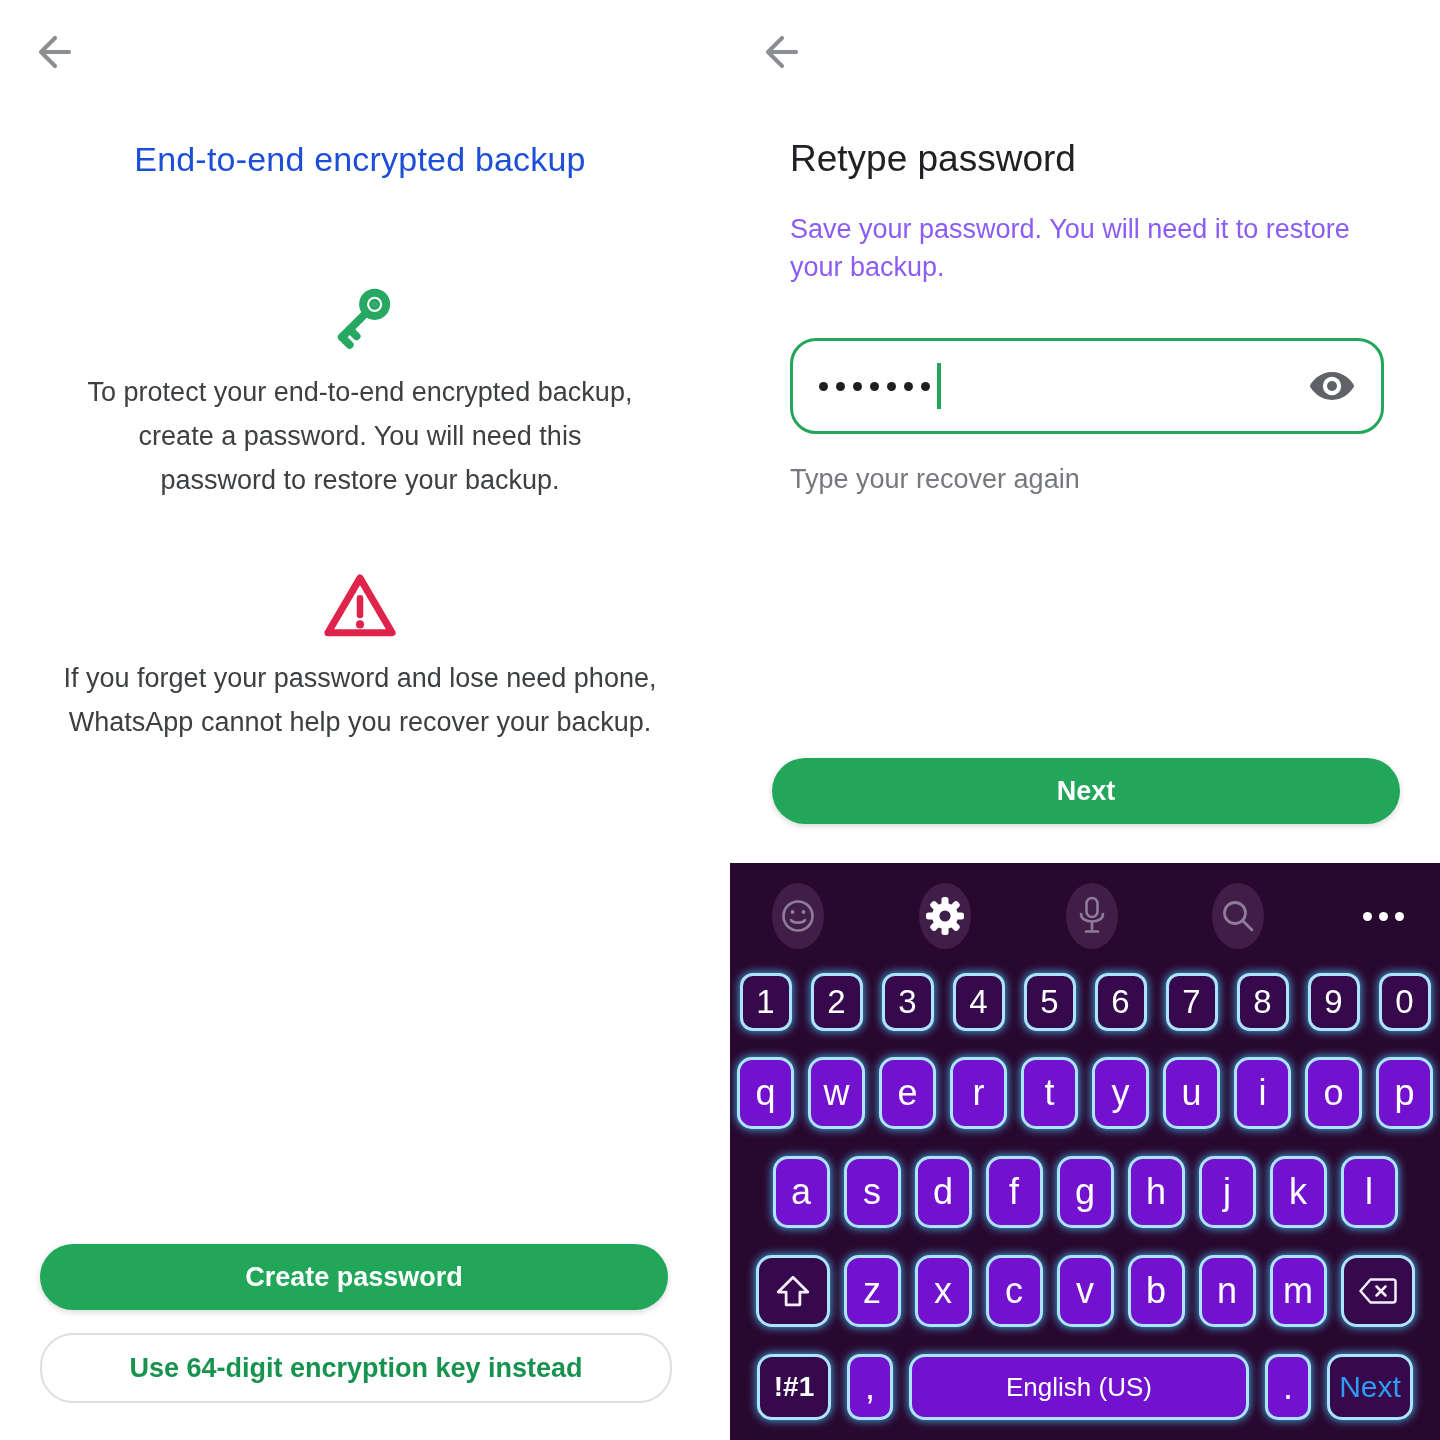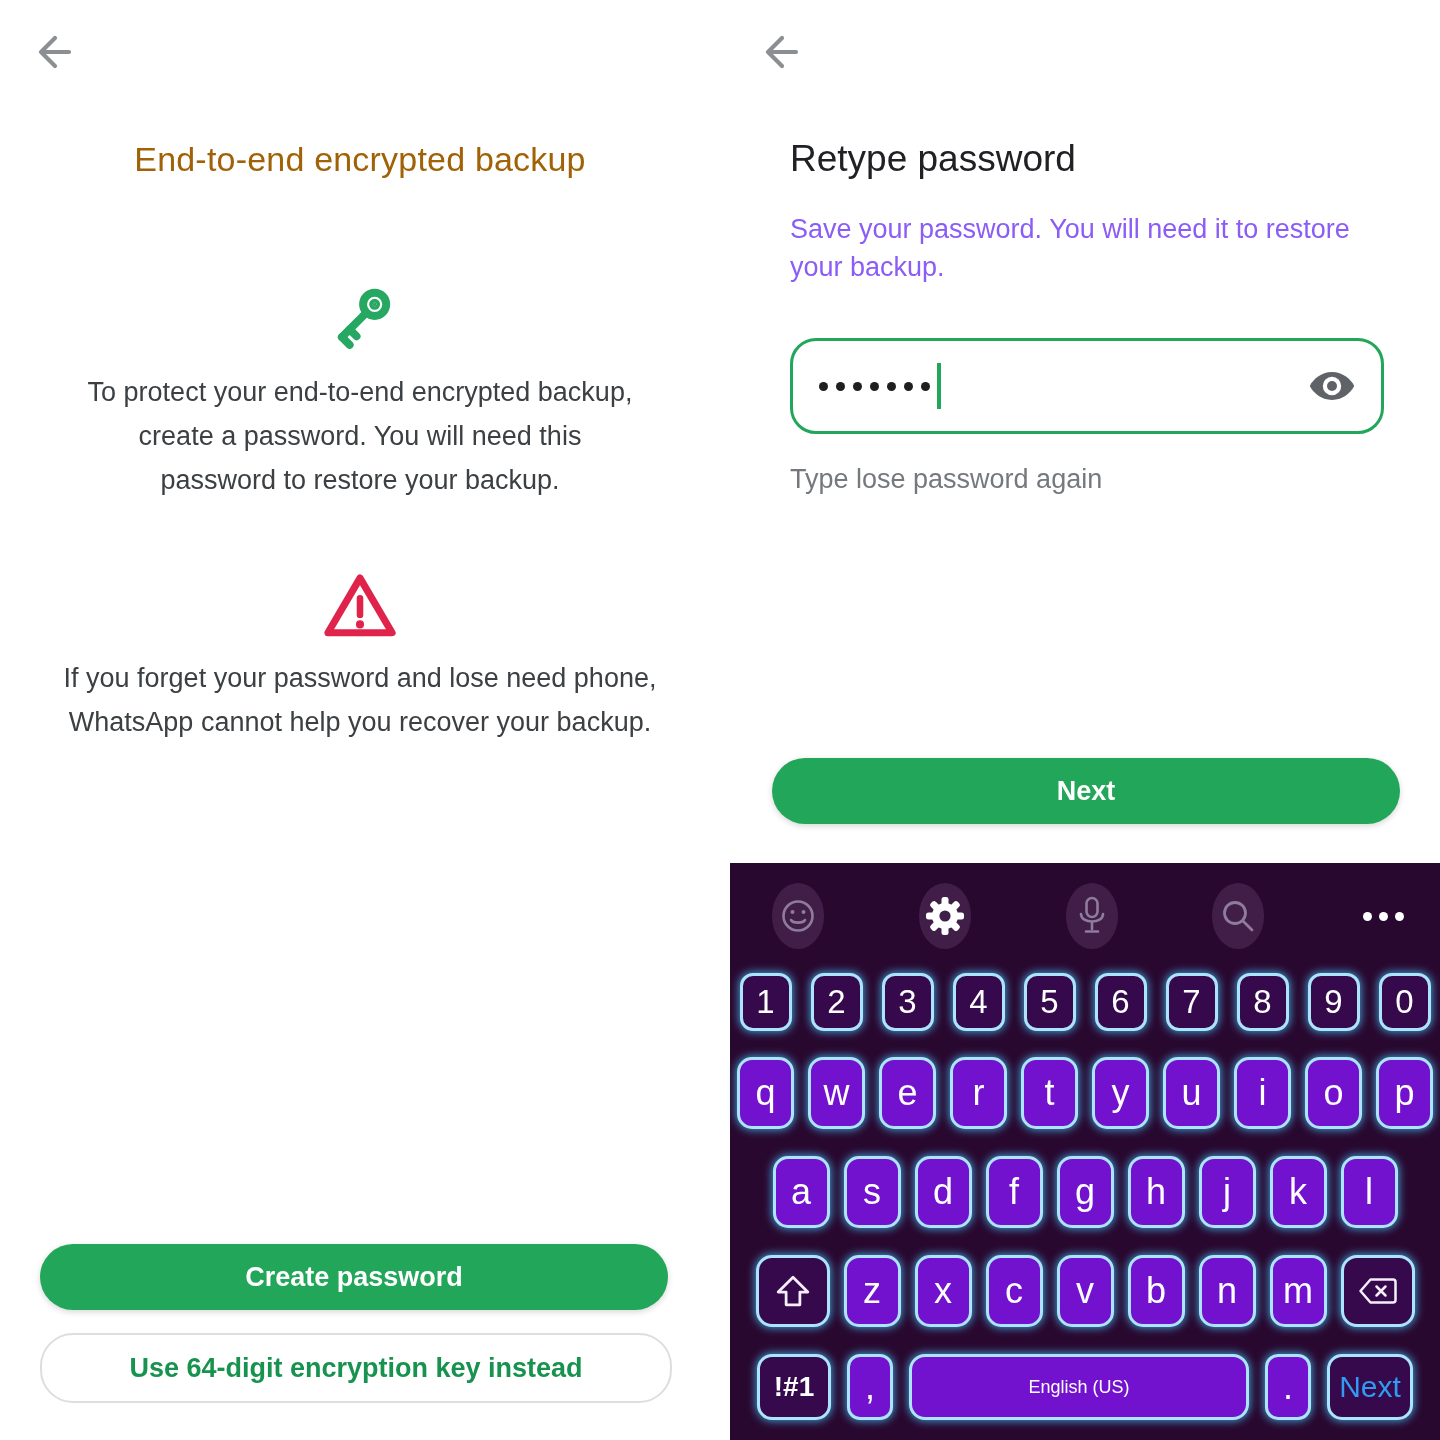--- a/index.html
+++ b/index.html
@@ -23,21 +23,21 @@
   .pill-green{background:#21a65a;color:#ffffff;}
   .pill-outline{
     background:#ffffff;color:#17934f;border:2px solid #dcdee0;
     box-shadow:none;
   }
 
   
   #l-back{left:28px;top:28px;}
   .l-title{
     position:absolute;top:140px;left:0;width:720px;text-align:center;
-    font-size:34px;color:#a16207;letter-spacing:0.2px;
+    font-size:34px;color:#1d4ed8;letter-spacing:0.2px;
   }
   .l-keyicon{position:absolute;top:280px;left:50%;transform:translateX(-50%);}
   .l-para{
     position:absolute;text-align:center;font-size:27px;line-height:44px;color:#3c4043;
   }
   #l-para1{top:370px;left:78px;width:564px;}
   .l-warnicon{position:absolute;top:572px;left:50%;transform:translateX(-50%);}
   #l-para2{top:656px;left:56px;width:608px;}
   #l-create{top:1244px;left:40px;width:628px;}
   #l-64key{top:1333px;left:40px;width:628px;}
@@ -86,21 +86,21 @@
     color:#ffffff;display:flex;align-items:center;justify-content:center;
     cursor:pointer;
   }
   .bg-dark{background:#36094d;}
   .bg-bright{background:#7212ce;}
   .k-num{width:52px;height:58px;font-size:33px;border-radius:13px;}
   .k-letter{width:57px;height:72px;font-size:36px;border-radius:15px;}
   .k-shift,.k-backspace{width:74px;height:72px;border-radius:16px;}
   .k-symbols{width:74px;height:66px;font-size:28px;font-weight:bold;border-radius:15px;}
   .k-comma,.k-period{width:46px;height:66px;font-size:36px;border-radius:13px;}
-  .k-space{width:340px;height:66px;font-size:18px;border-radius:16px;}
+  .k-space{width:340px;height:66px;font-size:26px;border-radius:16px;}
   .k-next{width:86px;height:66px;font-size:30px;border-radius:15px;color:#2f9bf2;}
   #kb-r0{margin-top:14px;gap:19px;}
   #kb-r1{margin-top:26px;gap:14px;}
   #kb-r2{margin-top:27px;gap:14px;}
   #kb-r3{margin-top:27px;gap:14px;}
   #kb-r4{margin-top:27px;gap:16px;}
 </style>
 </head>
 <body>
 
@@ -164,21 +164,21 @@
     <div class="pw-cursor"></div>
     <div class="pw-eye">
       <svg width="46" height="32" viewBox="0 0 48 32">
         <path d="M24 1.5 C12.6 1.5 4.4 9 0.8 16 C4.4 23 12.6 30.5 24 30.5 C35.4 30.5 43.6 23 47.2 16 C43.6 9 35.4 1.5 24 1.5 Z" fill="#5f6368"></path>
         <circle cx="24" cy="16" r="9.6" fill="#ffffff"></circle>
         <circle cx="24" cy="16" r="5.2" fill="#5f6368"></circle>
       </svg>
     </div>
   </div>
 
-  <div class="pw-helper">Type lose password again</div>
+  <div class="pw-helper">Type your recover again</div>
 
   <div class="pill-btn pill-green" id="r-next">Next</div>
 
   <div class="keyboard">
     <div class="kb-toolbar">
       <div class="tb-oval">
         <svg width="38" height="38" viewBox="0 0 38 38">
           <circle cx="19" cy="19" r="14.5" fill="none" stroke="#8f7b9b" stroke-width="2.6"></circle>
           <circle cx="13.5" cy="15" r="2" fill="#8f7b9b"></circle>
           <circle cx="24.5" cy="15" r="2" fill="#8f7b9b"></circle>

